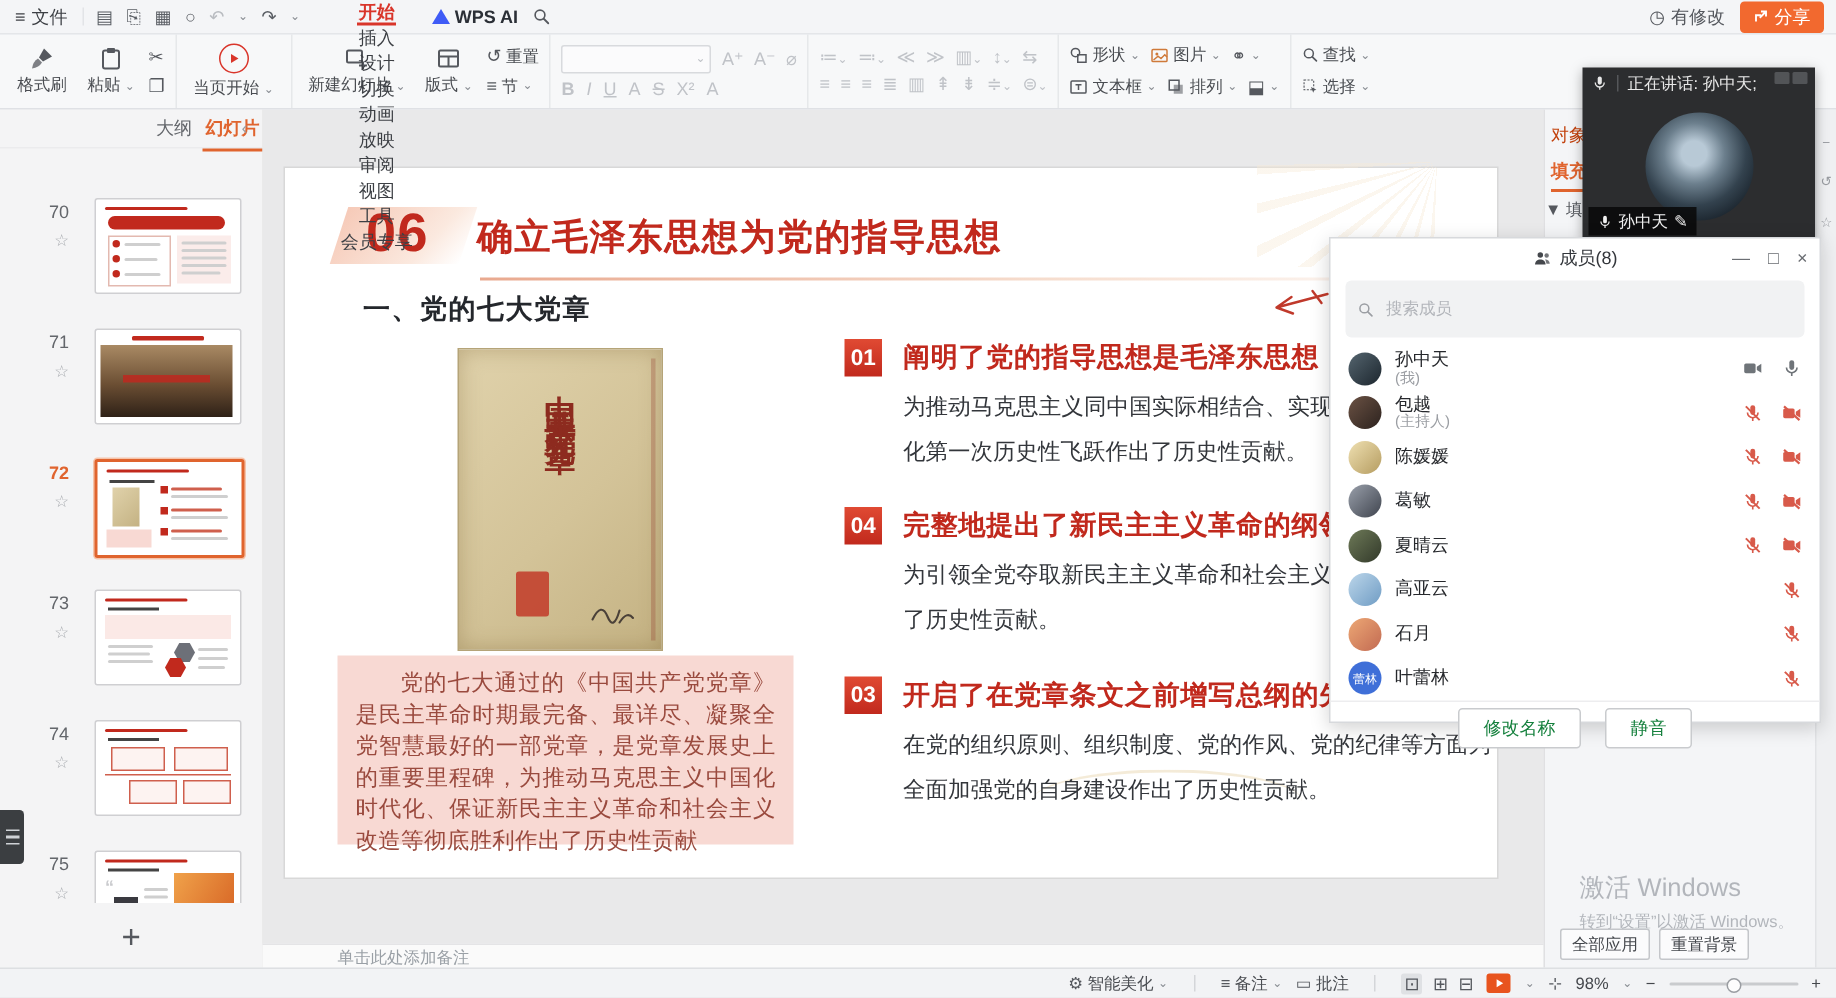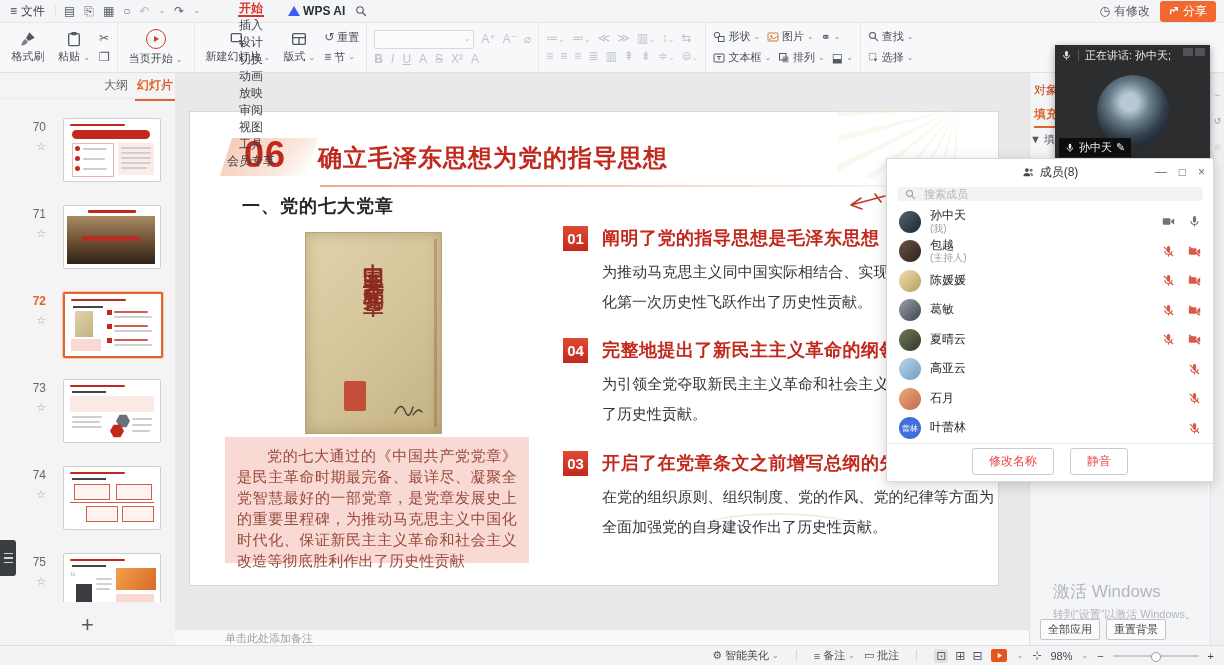--- a/index.html
+++ b/index.html
@@ -44,21 +44,21 @@
   .rb-playcirc svg{display:block;}
 
   
   .sidebar{position:absolute;top:72px;left:0;width:175px;bottom:19px;background:#f4f4f5;border-right:1px solid #e0e0e2;}
   .sb-tabs{height:26px;display:flex;align-items:center;justify-content:flex-end;gap:5px;font-size:12px;color:#63666b;position:relative;border-bottom:1px solid #ebebed;}
   .sb-tab{padding:2px 2px;position:relative;}
   .sb-tab.active{color:#e0642e;font-weight:bold;}
   .sb-tab.active::after{content:"";position:absolute;left:0;right:0;bottom:-5px;height:2px;background:#e0642e;}
   .sb-collapse{position:absolute;right:10px;color:#9a9da2;font-size:12px;}
   .thumbs{position:absolute;top:32px;left:0;right:0;bottom:44px;overflow:hidden;}
-  .thumb-item{position:absolute;left:0;width:100%;height:78px;}
+  .thumb-item{position:absolute;left:0;width:100%;height:78px;margin-top:14px;}
   .thumb-meta{position:absolute;left:22px;top:2px;width:24px;text-align:right;font-size:12px;color:#63666b;}
   .thumb-meta .star{display:block;margin-top:6px;color:#a8abb0;font-size:11px;text-align:right;}
   .thumb-box{position:absolute;left:63px;top:0;width:96px;height:62px;background:#fff;border:1px solid #cfcfd2;border-radius:2px;overflow:hidden;}
   .thumb-box.selected{border:2px solid #e0642e;box-shadow:0 0 0 1px #f5c4ab;}
   .thumb-item.sel .thumb-meta{color:#e0642e;font-weight:bold;}
   .add-slide{position:absolute;bottom:8px;left:0;right:0;text-align:center;font-size:22px;color:#55585e;}
 
   
   .m-abs{position:absolute;}
   .ml{height:2px;background:#cfcfcf;border-radius:1px;}
@@ -140,33 +140,33 @@
   .v-avatar{position:absolute;left:50%;top:30px;transform:translateX(-50%);width:72px;height:72px;border-radius:50%;
     background:radial-gradient(circle at 45% 38%, #b8c9d6 0 14%, #6c7f8d 34%, #33424e 58%, #141c24 85%);}
   .v-name{position:absolute;left:4px;bottom:3px;background:rgba(8,8,8,.85);color:#f0f0f0;font-size:11px;
     display:flex;align-items:center;gap:4px;padding:2px 6px;}
 
   
   .members{position:absolute;left:886px;top:158px;width:328px;height:324px;background:#fff;border:1px solid #d7d9dc;
     box-shadow:0 3px 12px rgba(0,0,0,.18);z-index:40;box-sizing:border-box;}
   .m-head{height:26px;display:flex;align-items:center;justify-content:center;gap:5px;font-size:12px;color:#33363b;position:relative;}
   .m-winbtns{position:absolute;right:8px;top:0;height:26px;display:flex;align-items:center;gap:12px;color:#6b6e73;font-size:12px;}
-  .m-search{margin:2px 10px 6px;height:14px;background:#f1f2f3;border-radius:4px;display:flex;align-items:center;gap:6px;padding:0 8px;}
+  .m-search{margin:2px 10px 6px;height:38px;background:#f1f2f3;border-radius:4px;display:flex;align-items:center;gap:6px;padding:0 8px;}
   .m-search input{border:none;background:transparent;outline:none;font-size:11px;color:#33363b;width:200px;font-family:inherit;}
   .m-search input::placeholder{color:#b2b5ba;}
   .m-list{height:236px;overflow:hidden;}
   .mrow{height:29.5px;display:flex;align-items:center;padding:0 12px;gap:9px;}
   .avatar{width:22px;height:22px;border-radius:50%;flex:0 0 auto;display:flex;align-items:center;justify-content:center;
     color:#fff;font-size:8px;letter-spacing:0;}
   .mtext{display:flex;flex-direction:column;justify-content:center;line-height:1.15;}
   .mname{font-size:12px;color:#26282c;}
   .msub{font-size:10px;color:#9b9ea3;}
   .micons{margin-left:auto;display:flex;align-items:center;gap:13px;}
   .m-foot{border-top:1px solid #ededef;height:34px;display:flex;align-items:center;justify-content:center;gap:16px;}
-  .m-btn{font-size:12px;color:#ef4444;background:#fff;border:1px solid #c9cbce;border-radius:3px;padding:4px 16px;}
+  .m-btn{font-size:12px;color:#15803d;background:#fff;border:1px solid #c9cbce;border-radius:3px;padding:4px 16px;}
 
   .leftfloat{position:absolute;left:0;top:540px;width:16px;height:36px;background:#3b3e41;border-radius:0 3px 3px 0;z-index:8;
     display:flex;flex-direction:column;align-items:center;justify-content:center;gap:3px;}
   .leftfloat i{display:block;width:9px;height:1.5px;background:#cfd2d6;}
 </style>
 </head>
 <body>
 
 <div id="app">
 

